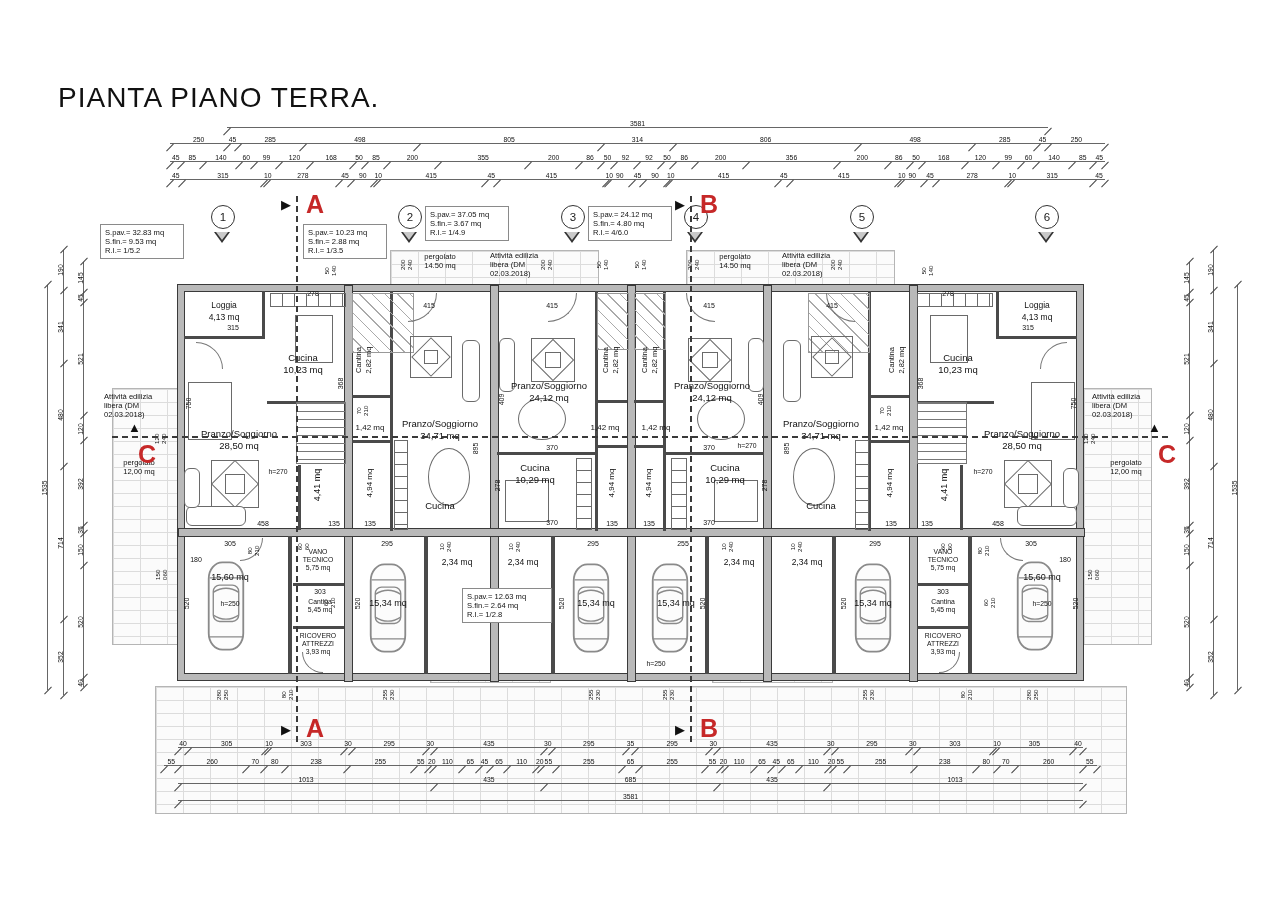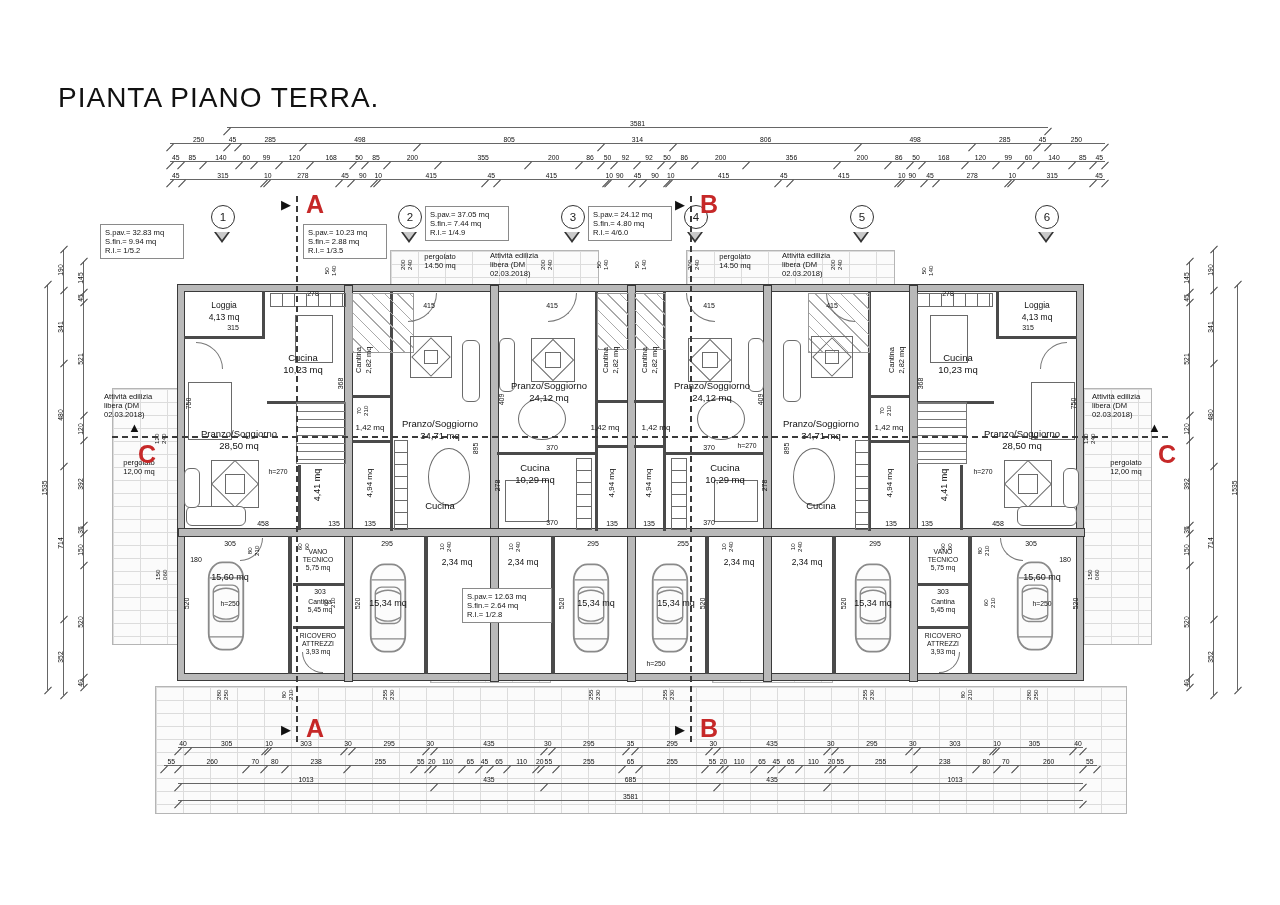--- a/index.html
+++ b/index.html
@@ -295,27 +295,27 @@
 <div class="bub" style="left:850px;top:205px;">5</div>
 <div class="bub" style="left:1035px;top:205px;">6</div>
 <div class="gtri" style="left:214px;top:232px;"></div>
 <div class="gtri" style="left:401px;top:232px;"></div>
 <div class="gtri" style="left:564px;top:232px;"></div>
 <div class="gtri" style="left:687px;top:232px;"></div>
 <div class="gtri" style="left:853px;top:232px;"></div>
 <div class="gtri" style="left:1038px;top:232px;"></div>
 
 <div class="note notebox ml" style="left:100px;top:224px;width:74px;">S.pav.= 32.83 mq
-S.fin.= 9.94 mq
+S.fin.= 9.53 mq
 R.I.= 1/5.2</div>
 <div class="note notebox ml" style="left:303px;top:224px;width:74px;">S.pav.= 10.23 mq
 S.fin.= 2.88 mq
 R.I.= 1/3.5</div>
 <div class="note notebox ml" style="left:425px;top:206px;width:74px;">S.pav.= 37.05 mq
-S.fin.= 7.44 mq
+S.fin.= 3.67 mq
 R.I.= 1/4.9</div>
 <div class="note notebox ml" style="left:588px;top:206px;width:74px;">S.pav.= 24.12 mq
 S.fin.= 4.80 mq
 R.I.= 4/6.0</div>
 <div class="note notebox ml" style="left:462px;top:588px;width:80px;">S.pav.= 12.63 mq
 S.fin.= 2.64 mq
 R.I.= 1/2.8</div>
 
 <div class="pave" style="left:390px;top:250px;width:207px;height:38px;"></div>
 <div class="pave" style="left:686px;top:250px;width:207px;height:38px;"></div>

